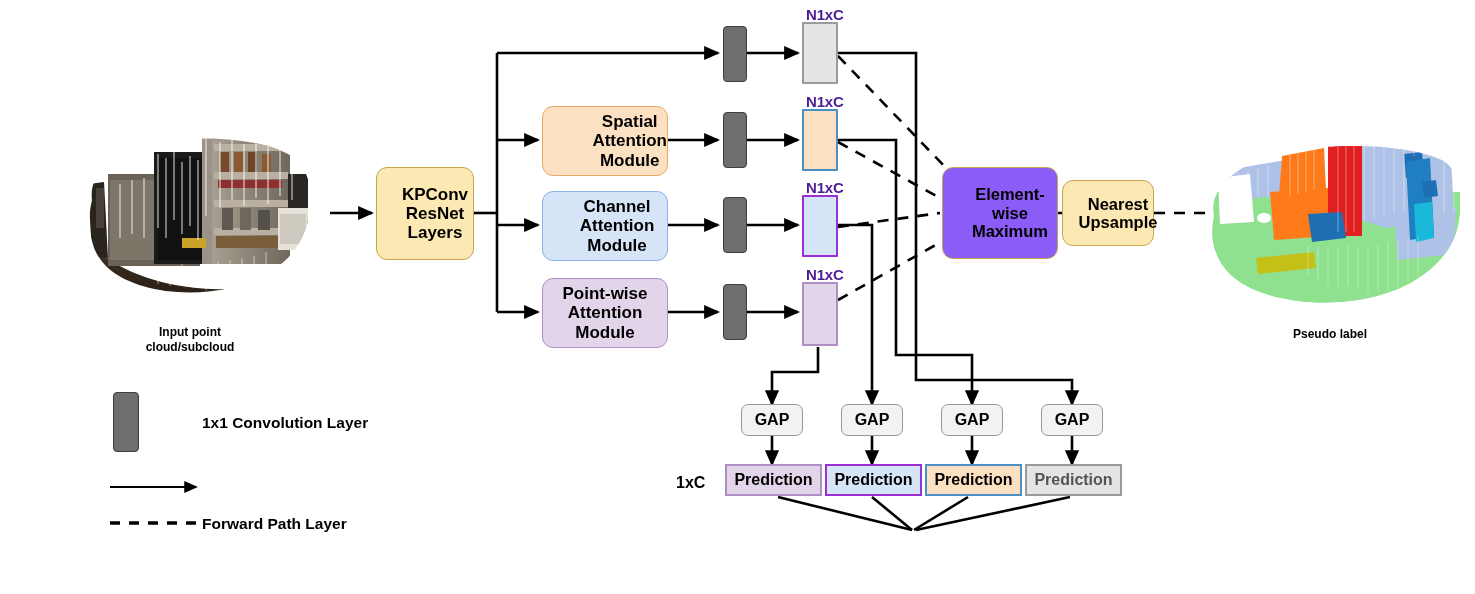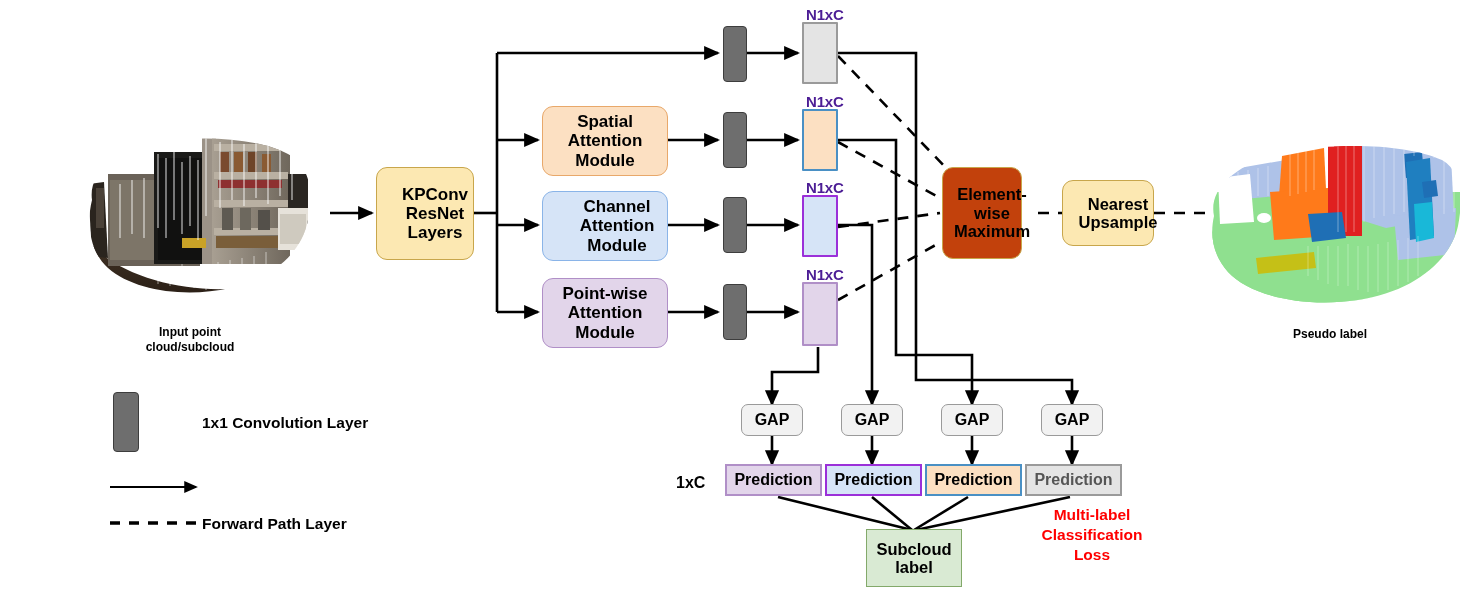--- a/index.html
+++ b/index.html
@@ -263,21 +263,21 @@
       <line x1="110" y1="523" x2="196" y2="523"></line>
     </g>
   </svg>
 
   <div class="node rounded" style="left:376px;top:167px;width:98px;height:93px;background:#FCE8B2;font-size:17px;">
     <span style="white-space:pre-line;">KPConv
 ResNet
 Layers</span>
   </div>
 
-  <div class="node mod" style="left:542px;top:106px;width:126px;height:70px;background:#FCE0C2;border:1.8px solid #E8A86A;">
+  <div class="node mod" style="left:542px;top:106px;width:126px;height:70px;background:#FCE0C2;border:1.8px solid #E8A86A;justify-content:flex-end;">
     <span style="white-space:pre-line;">Spatial
 Attention
 Module</span>
   </div>
   <div class="node mod" style="left:542px;top:191px;width:126px;height:70px;background:#D6E4F7;border:1.8px solid #8AB4E8;">
     <span style="white-space:pre-line;margin-left:24px;">Channel
 Attention
 Module</span>
   </div>
   <div class="node mod" style="left:542px;top:278px;width:126px;height:70px;background:#E2D5EA;border:1.8px solid #B08FC7;">
@@ -300,21 +300,21 @@
   <div class="node fmap" style="left:802px;top:109px;width:36px;height:62px;background:#FCE0C2;border:2px solid #4A90C4;"></div>
 
   <div class="tag" style="left:806px;top:179px;">
     <span>N1xC</span></div>
   <div class="node fmap" style="left:802px;top:195px;width:36px;height:62px;background:#D6E4F7;border:2px solid #9B30D9;"></div>
 
   <div class="tag" style="left:806px;top:266px;">
     <span>N1xC</span></div>
   <div class="node fmap" style="left:802px;top:282px;width:36px;height:64px;background:#E2D5EA;border:2px solid #B08FC7;"></div>
 
-  <div class="node rounded" style="left:942px;top:167px;width:80px;height:92px;background:#c2410c;font-size:16.5px;">
+  <div class="node rounded" style="left:942px;top:167px;width:116px;height:92px;background:#8b5cf6;font-size:16.5px;">
     <span style="white-space:pre-line;">Element-
 wise
 Maximum</span>
   </div>
   <div class="node rounded" style="left:1062px;top:180px;width:92px;height:66px;background:#FCE8B2;font-size:16.5px;">
     <span style="white-space:pre-line;">Nearest
 Upsample</span>
   </div>
 
   <div class="node gap" style="left:741px;top:404px;width:62px;height:32px;">
@@ -340,30 +340,21 @@
   <div class="node pred" style="left:825px;top:464px;width:97px;height:32px;background:#D6E4F7;border-color:#9B30D9;">
     <span>Prediction</span>
     </div>
   <div class="node pred" style="left:925px;top:464px;width:97px;height:32px;background:#FCE0C2;border-color:#4A90C4;">
     <span>Prediction</span>
     </div>
   <div class="node pred" style="left:1025px;top:464px;width:97px;height:32px;background:#E4E4E4;border-color:#9A9A9A;color:#555;">
     <span>Prediction</span>
     </div>
 
-  <div class="node" style="left:866px;top:529px;width:96px;height:58px;background:#D9EAD3;border:1.8px solid #83A96A;font-size:16.5px;">
-    <span style="white-space:pre-line;">Subcloud
-label</span>
-  </div>
-
-  <div class="redtxt" style="left:1002px;top:505px;width:180px;">
-    <span style="white-space:pre-line;">Multi-label
-Classification
-Loss</span>
-  </div>
+
 
   <div class="node convbar" style="left:113px;top:392px;width:26px;height:60px;"></div>
   <div class="legendtxt" style="left:202px;top:414px;">
     <span>1x1 Convolution Layer</span>
   </div>
   <div class="legendtxt" style="left:202px;top:515px;">
     <span>Forward Path Layer</span>
   </div>
 
 </div>

